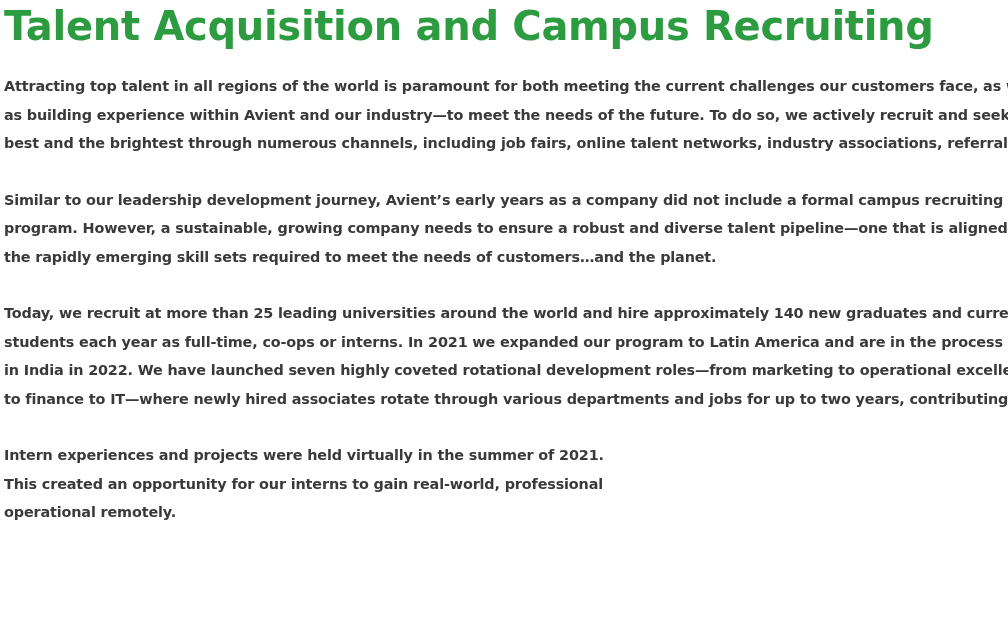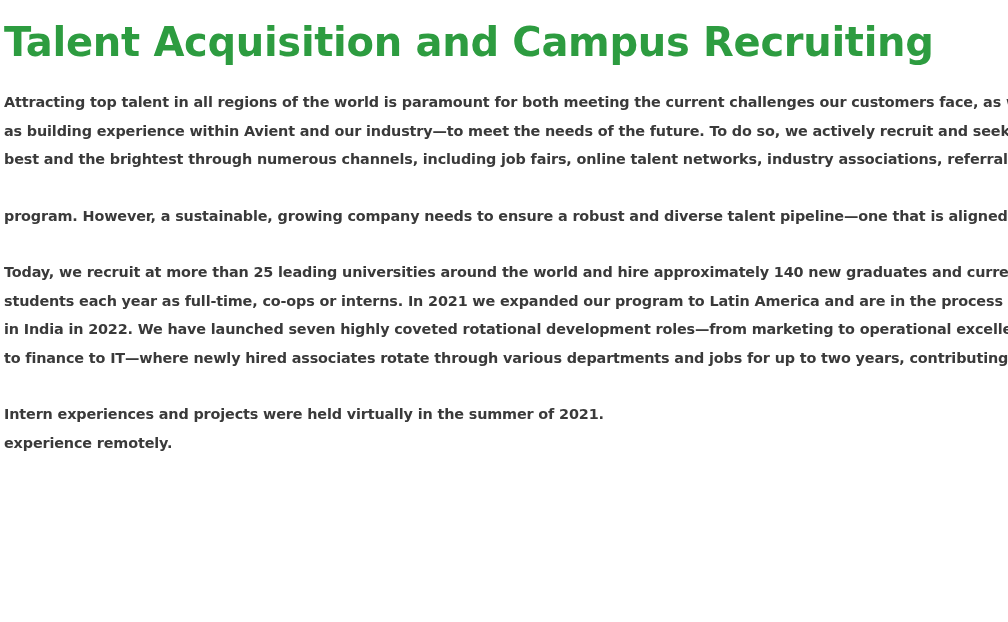--- a/index.html
+++ b/index.html
@@ -15,21 +15,21 @@
   }
   .page {
     position: relative;
     width: 1008px;
     height: 622px;
     box-sizing: border-box;
     padding: 0 4px;
   }
   .doc-title {
     margin: 0;
-    padding-top: 18px;
+    padding-top: 2px;
     color: #2d9c40;
     font-family: "DejaVu Sans", sans-serif;
     font-weight: bold;
     font-size: 40px;
     line-height: 48px;
     letter-spacing: -0.3px;
     white-space: nowrap;
   }
   .body-copy {
     margin-top: 22px;
@@ -56,26 +56,29 @@
 
 <div class="page">
   <h1 class="doc-title">Talent Acquisition and Campus Recruiting</h1>
   <div class="body-copy">
     <p class="para">
       <span class="line">Attracting top talent in all regions of the world is paramount for both meeting the current challenges our customers face, as well</span>
       <span class="line">as building experience within Avient and our industry—to meet the needs of the future. To do so, we actively recruit and seek the</span>
       <span class="line">best and the brightest through numerous channels, including job fairs, online talent networks, industry associations, referrals and</span>
     </p>
     <p class="para">
+      <span class="line">Similar to our leadership development journey, Avient’s early years as a company did not include a formal campus recruiting</span>
       <span class="line">program. However, a sustainable, growing company needs to ensure a robust and diverse talent pipeline—one that is aligned with</span>
+      <span class="line">the rapidly emerging skill sets required to meet the needs of customers…and the planet.</span>
     </p>
     <p class="para">
       <span class="line">Today, we recruit at more than 25 leading universities around the world and hire approximately 140 new graduates and current</span>
       <span class="line">students each year as full-time, co-ops or interns. In 2021 we expanded our program to Latin America and are in the process of hiring</span>
       <span class="line">in India in 2022. We have launched seven highly coveted rotational development roles—from marketing to operational excellence</span>
       <span class="line">to finance to IT—where newly hired associates rotate through various departments and jobs for up to two years, contributing their</span>
     </p>
     <p class="para">
       <span class="line">Intern experiences and projects were held virtually in the summer of 2021.</span>
-      <span class="line">experience remotely.</span>
+      <span class="line">This created an opportunity for our interns to gain real-world, professional</span>
+      <span class="line">operational remotely.</span>
     </p>
   </div>
 </div>
 
 </body></html>

